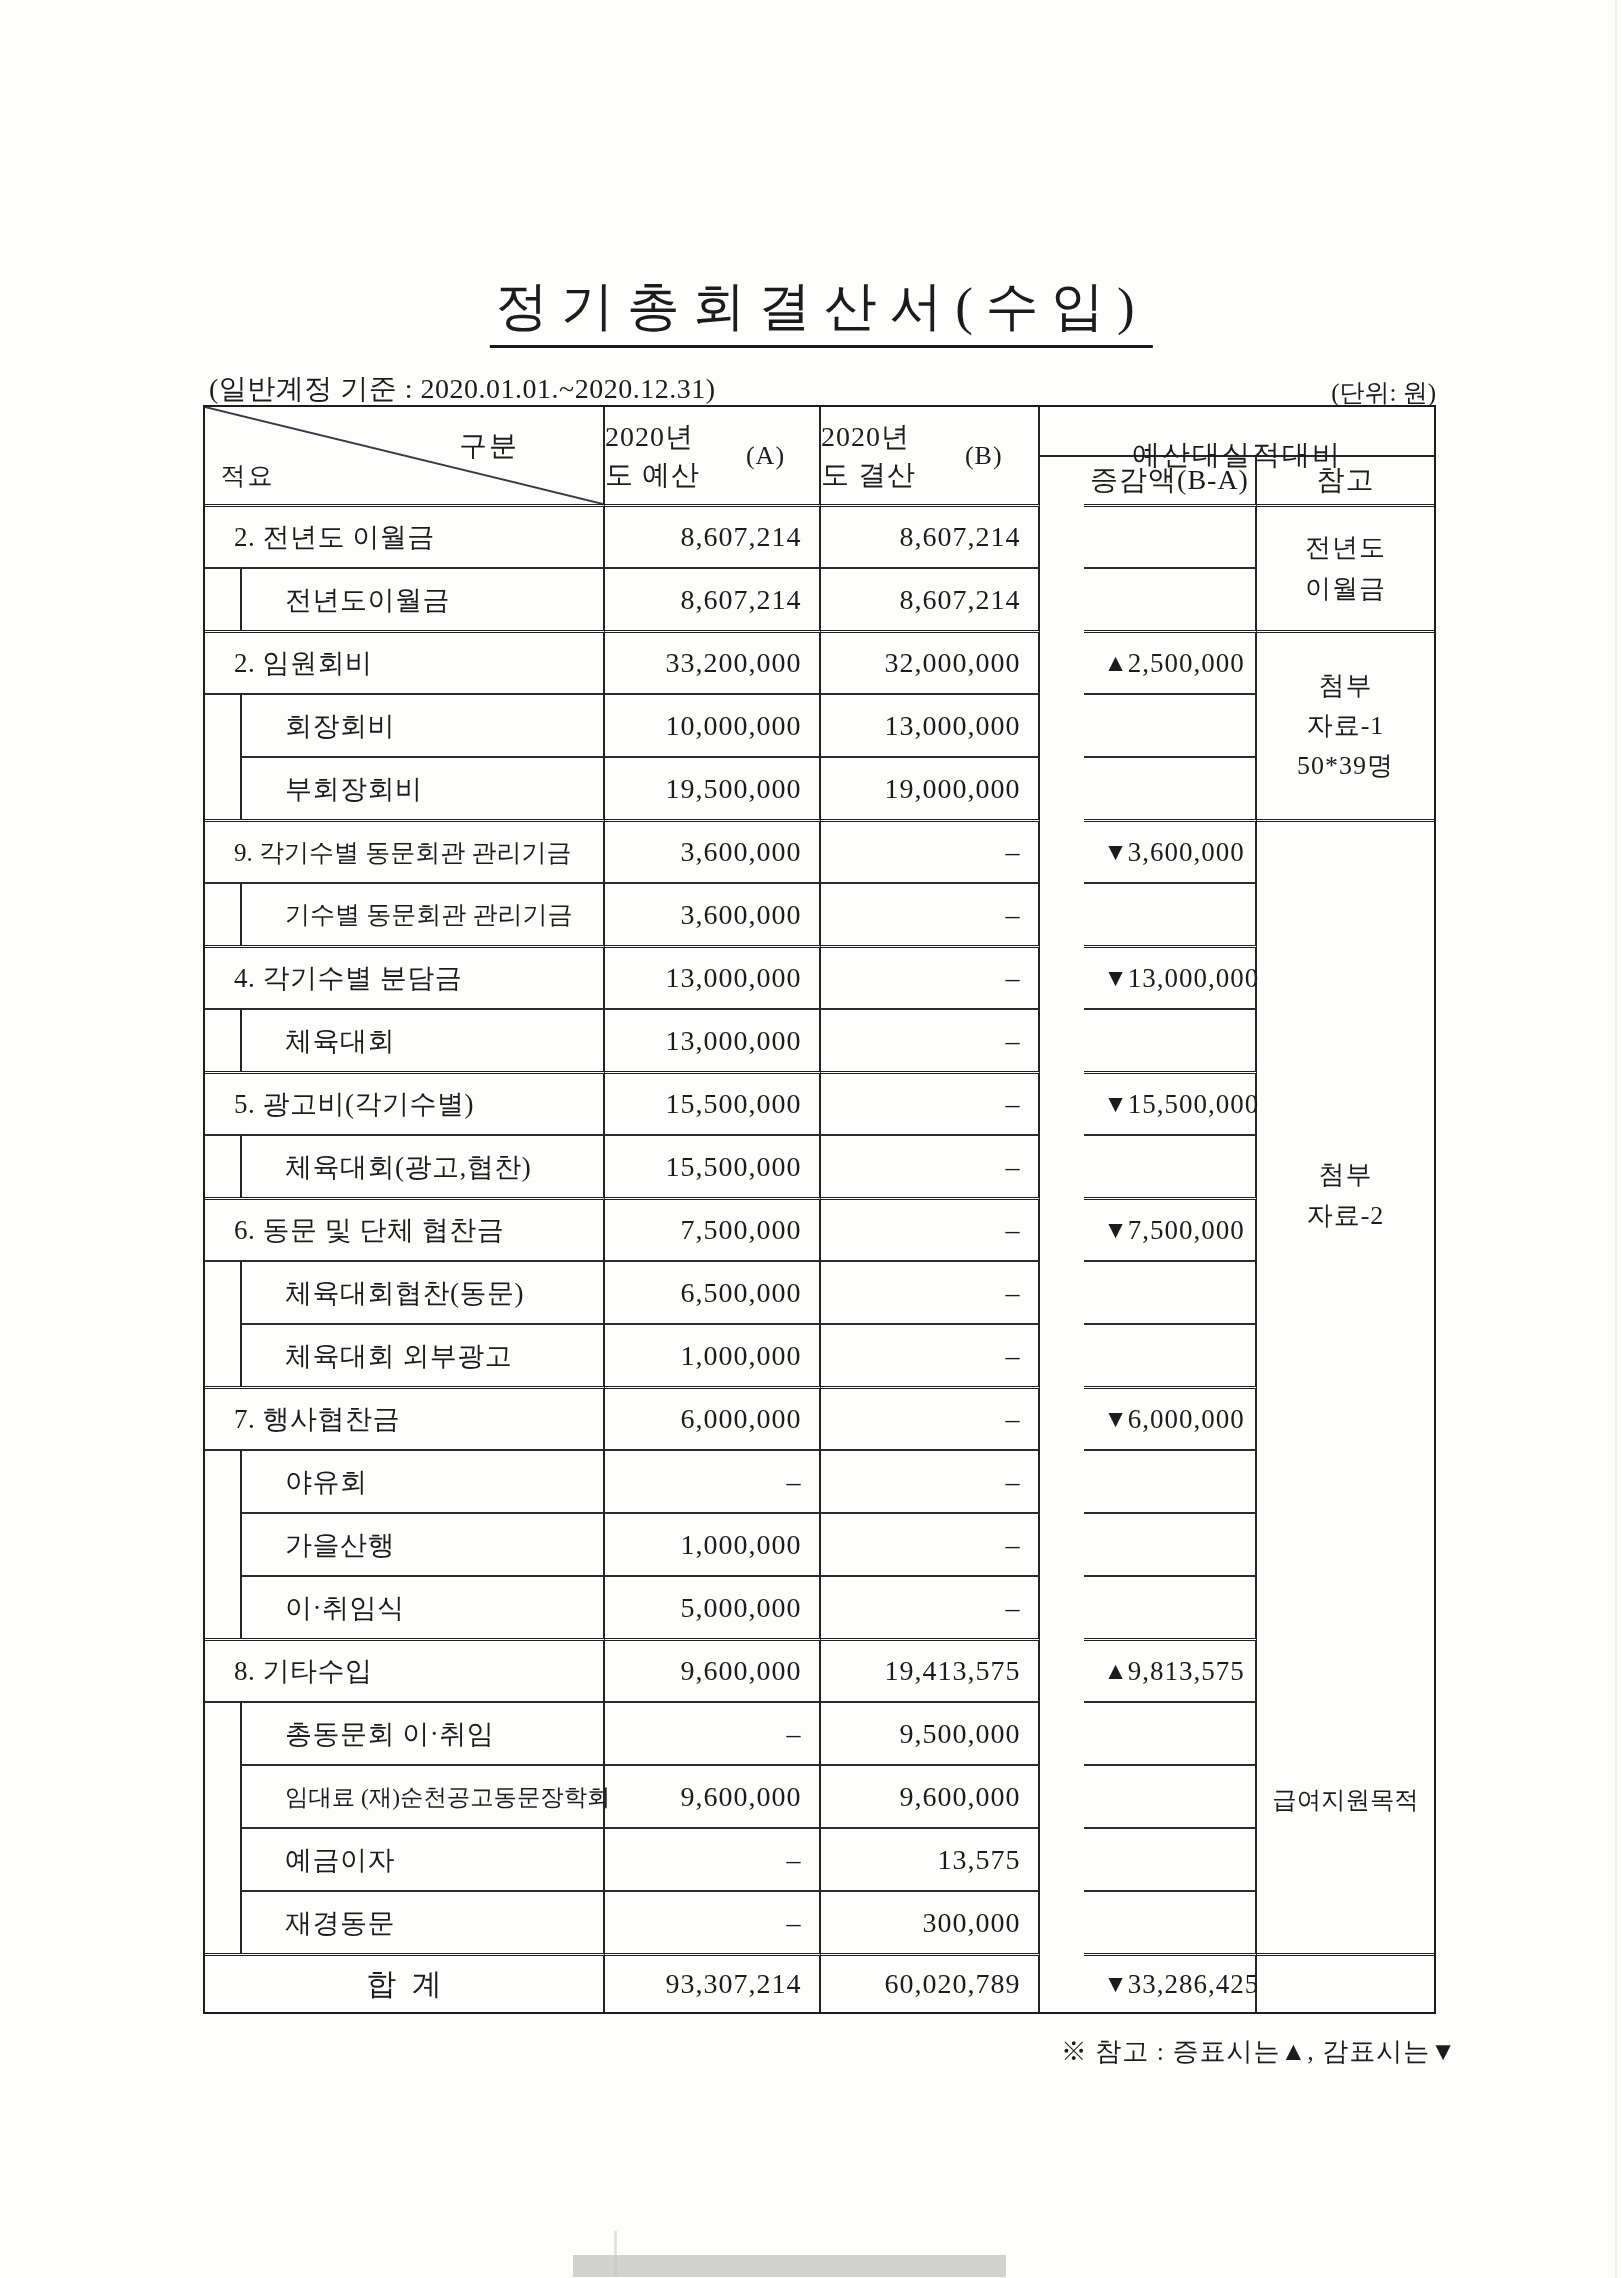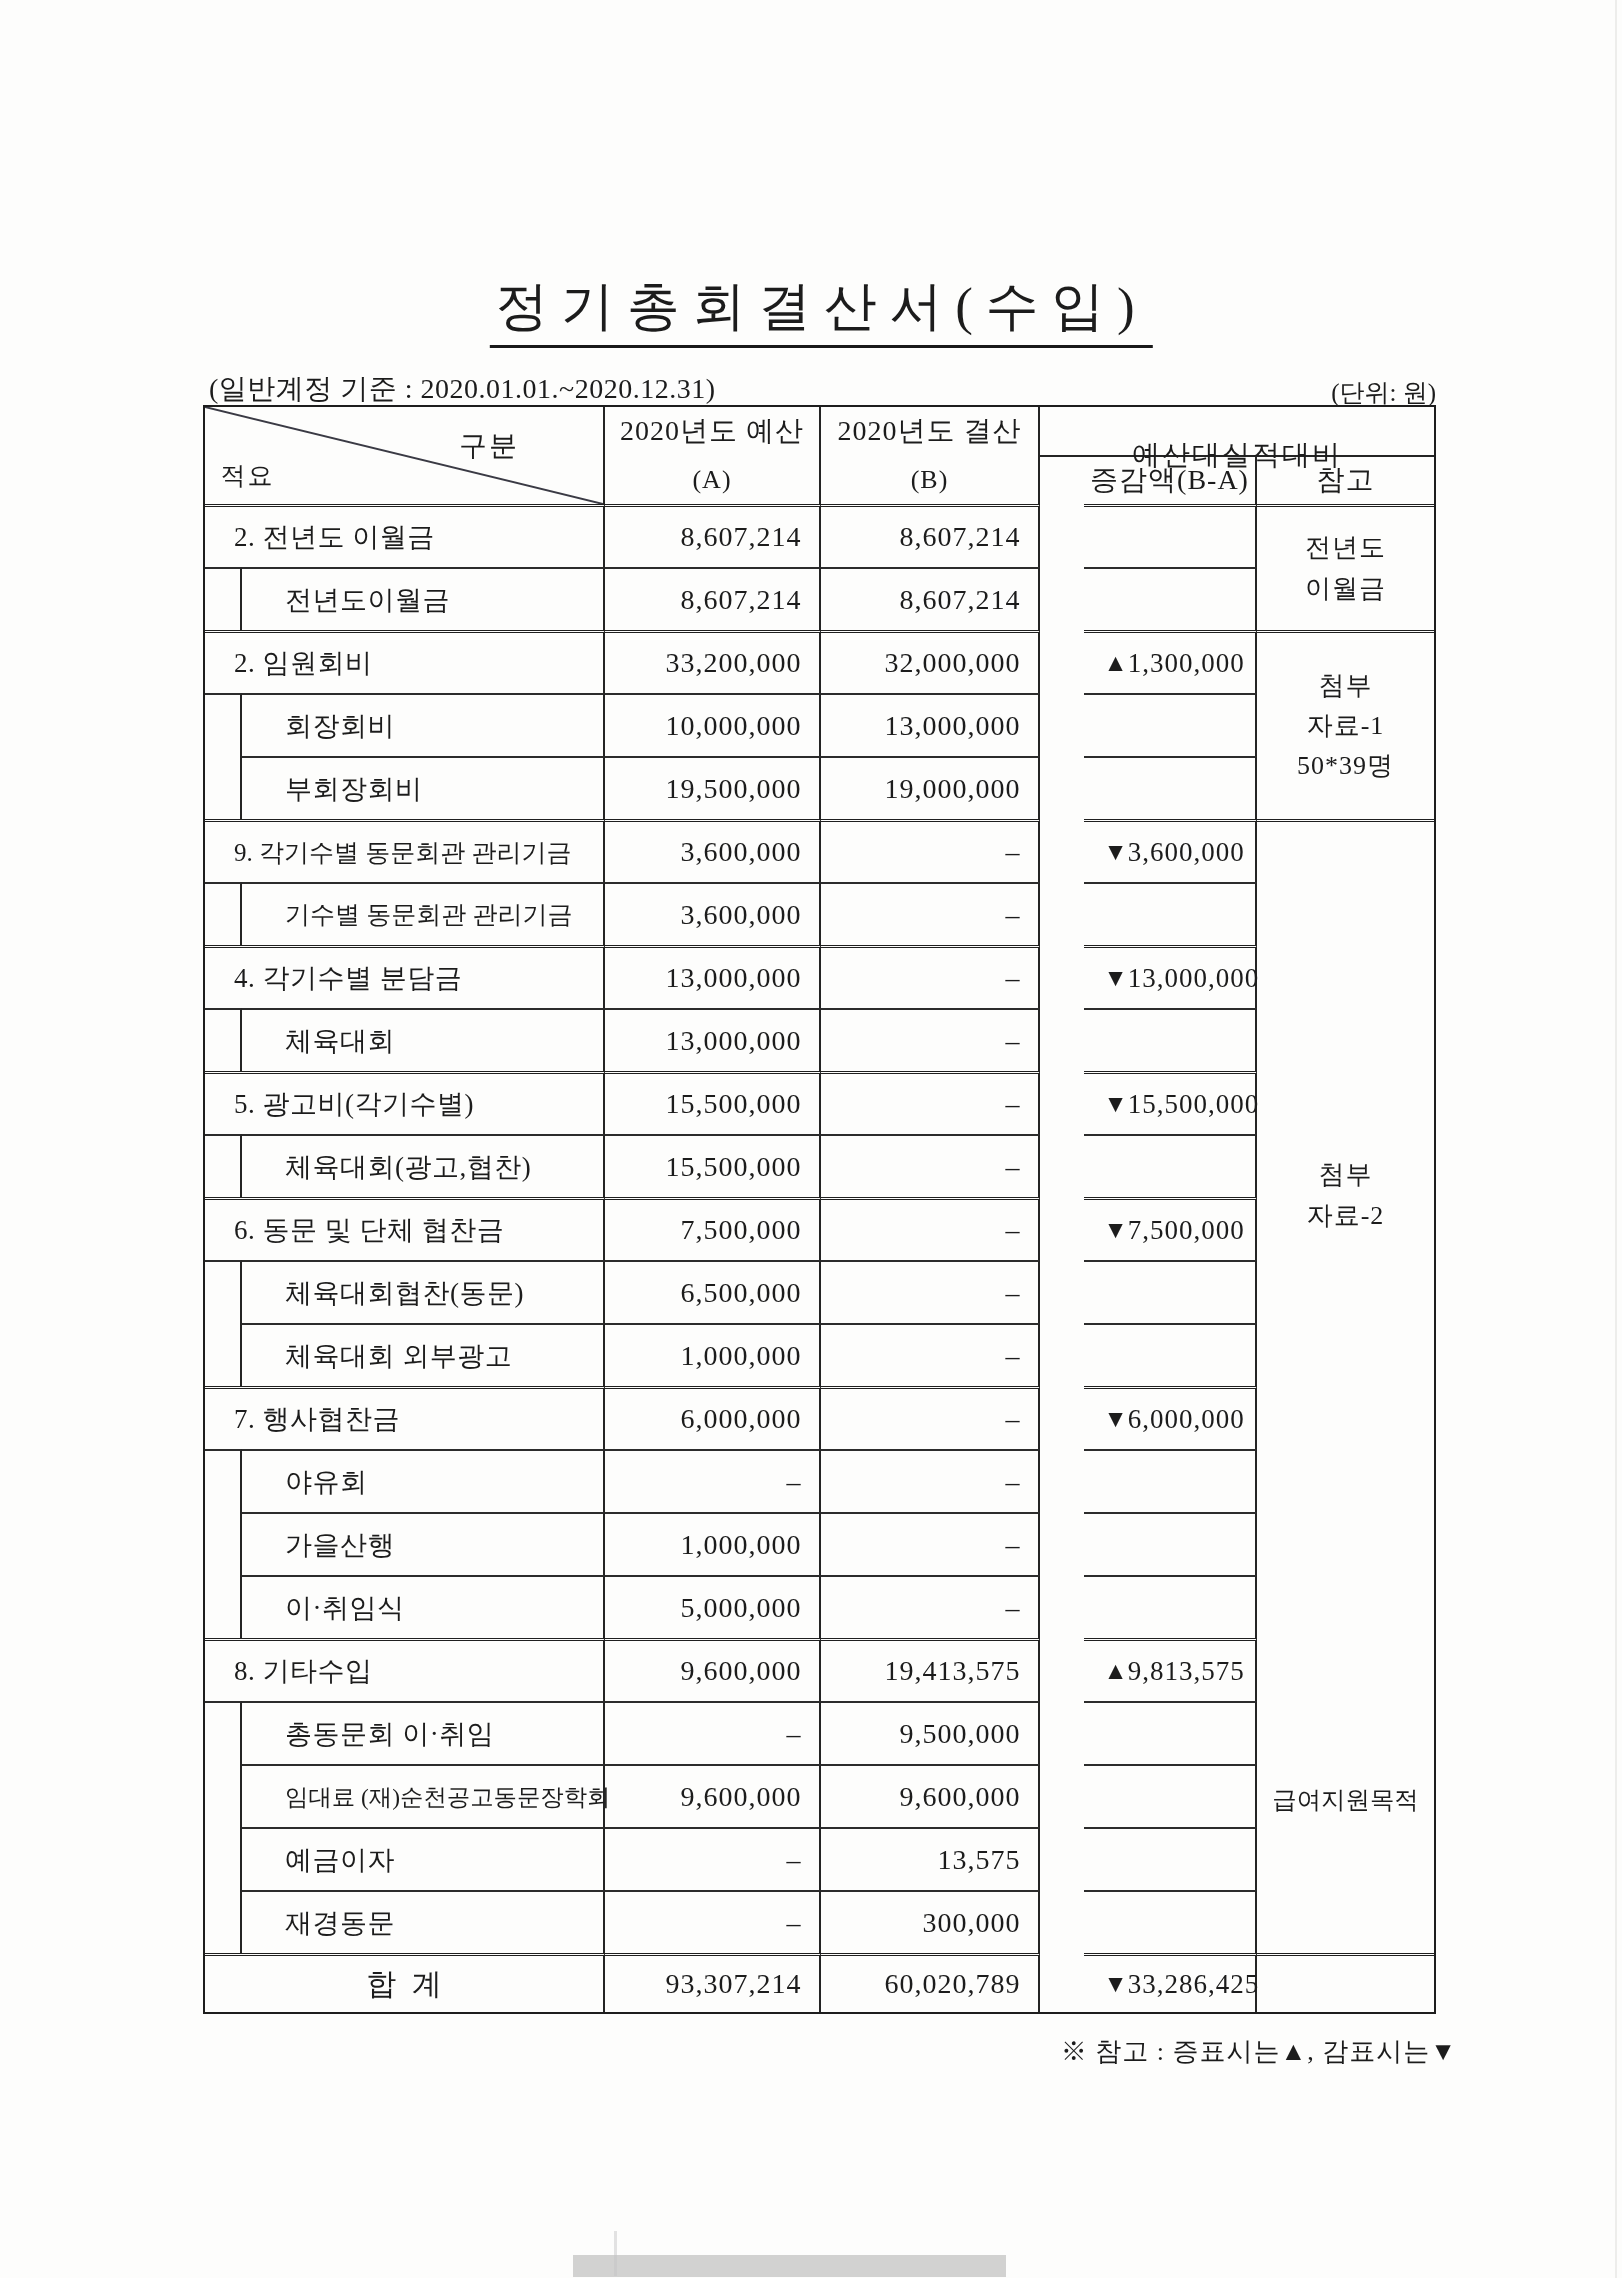--- a/index.html
+++ b/index.html
@@ -32,21 +32,21 @@
   
   .gt{border-top:3.9px double #1f1f1f;}   
   .tt{border-top:2.9px double #2c2c2c;}   
 
   
   .hdiag{grid-row:1/3;grid-column:1/3;}
   .hdiag svg{position:absolute;inset:0;width:100%;height:100%;}
   .hdiag line{stroke:#3a3a44;stroke-width:2;}
   .hq{position:absolute;top:19.5px;right:84px;font-size:28px;letter-spacing:2px;}
   .hj{position:absolute;left:15.6px;bottom:11.7px;font-size:25px;letter-spacing:2px;}
-  .hcol{grid-row:1/3;flex-direction:column;justify-content:center;}
+  .hcol{grid-row:1/3;flex-direction:row;justify-content:center;}
   .hcol span{flex:1;display:flex;align-items:center;justify-content:center;font-size:28px;letter-spacing:1px;}
   .hcol span.hsub{font-size:26px;}
   .hcomp{grid-row:1;grid-column:5/7;justify-content:center;font-size:28px;letter-spacing:2px;border-bottom:2px solid #242424;margin-top:48px;}
   .hsub2{grid-row:2;justify-content:center;font-size:28px;letter-spacing:1px;}
 
   
   .m{grid-column:1/3;padding-left:29px;font-size:27px;letter-spacing:0.5px;white-space:nowrap;}
   .s{grid-column:2;padding-left:43px;font-size:27px;letter-spacing:0.5px;white-space:nowrap;}
   .tight{font-size:23.4px;letter-spacing:0;}
   .tight2{font-size:25px;letter-spacing:0;}
@@ -115,21 +115,21 @@
   <div class="cell n vr c4 tt" style="grid-row:4">8,607,214</div>
   <div class="cell d vr c5 tt" style="grid-row:4"></div>
 
   <div class="cell m vr gt" style="grid-row:5">
       <span>2. 임원회비</span>
     </div>
   <div class="cell n vr c3 gt" style="grid-row:5">33,200,000</div>
   <div class="cell n vr c4 gt" style="grid-row:5">32,000,000</div>
   <div class="cell d vr c5 gt" style="grid-row:5">
       <span class="tri">▲</span>
-      <span class="dv">1,300,000</span>
+      <span class="dv">2,500,000</span>
     </div>
 
   <div class="cell st vr tt" style="grid-row:6"></div>
   <div class="cell s vr tt" style="grid-row:6">
       <span>회장회비</span>
     </div>
   <div class="cell n vr c3 tt" style="grid-row:6">10,000,000</div>
   <div class="cell n vr c4 tt" style="grid-row:6">13,000,000</div>
   <div class="cell d vr c5 tt" style="grid-row:6"></div>
 

